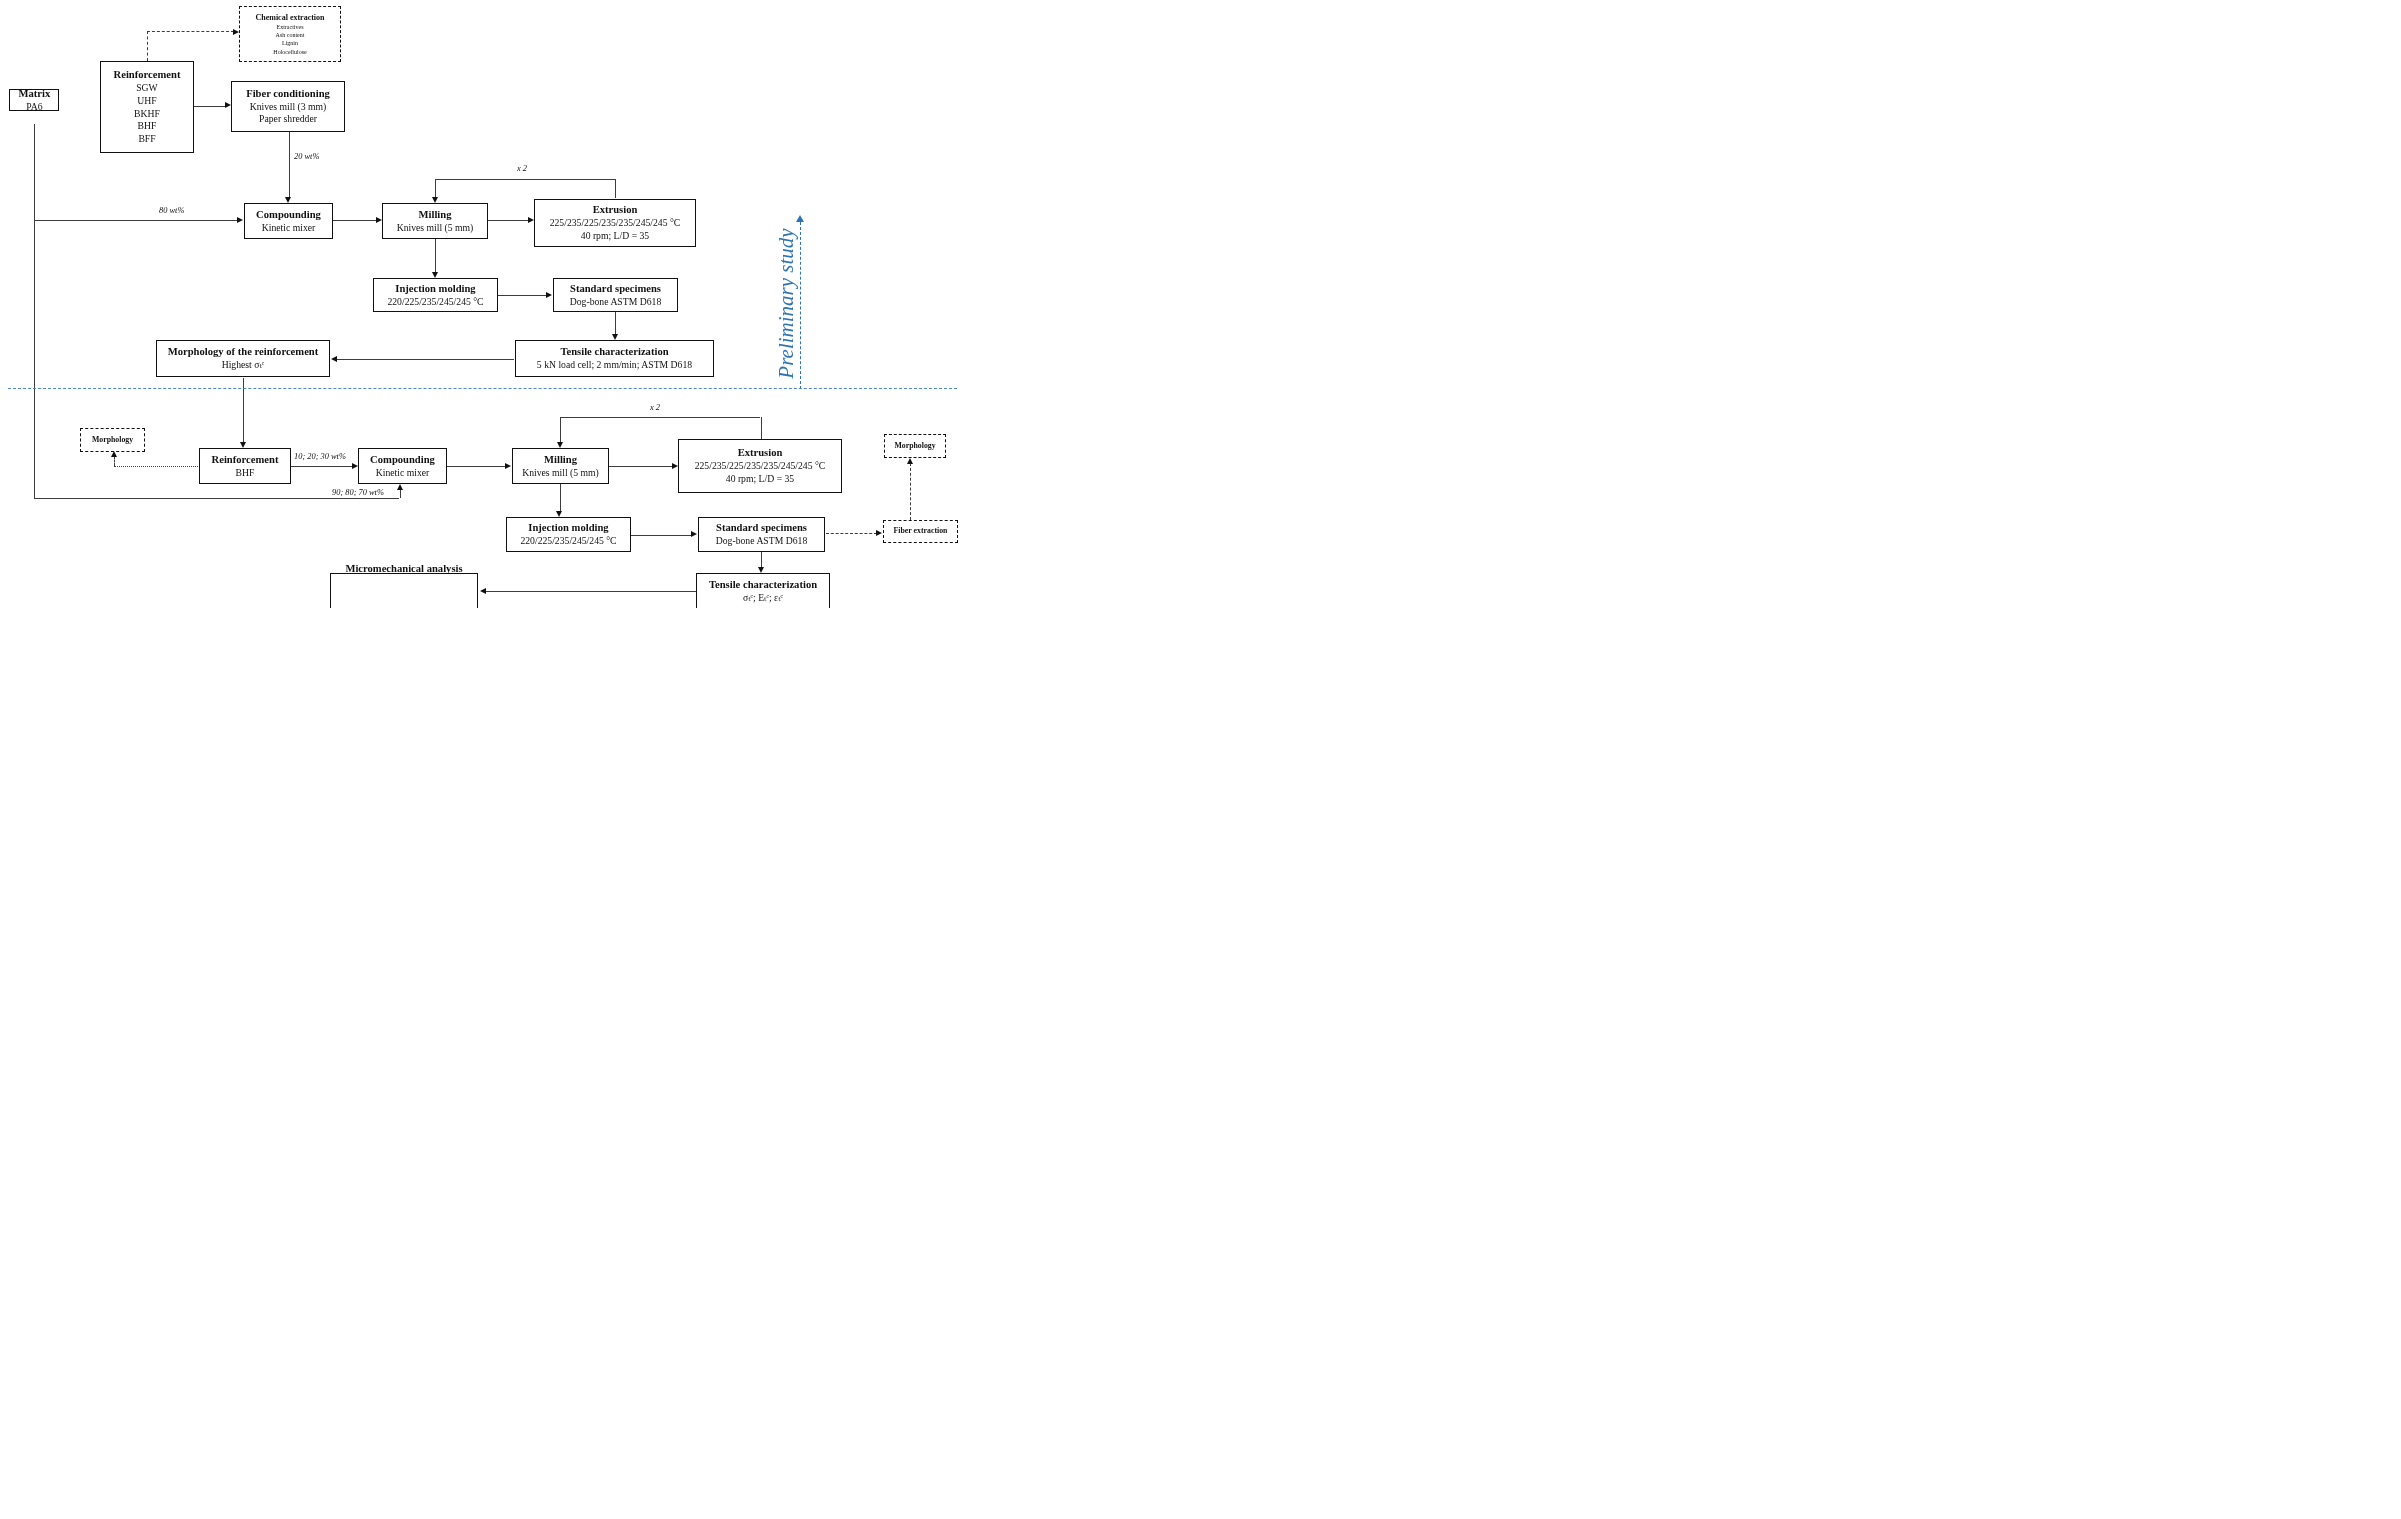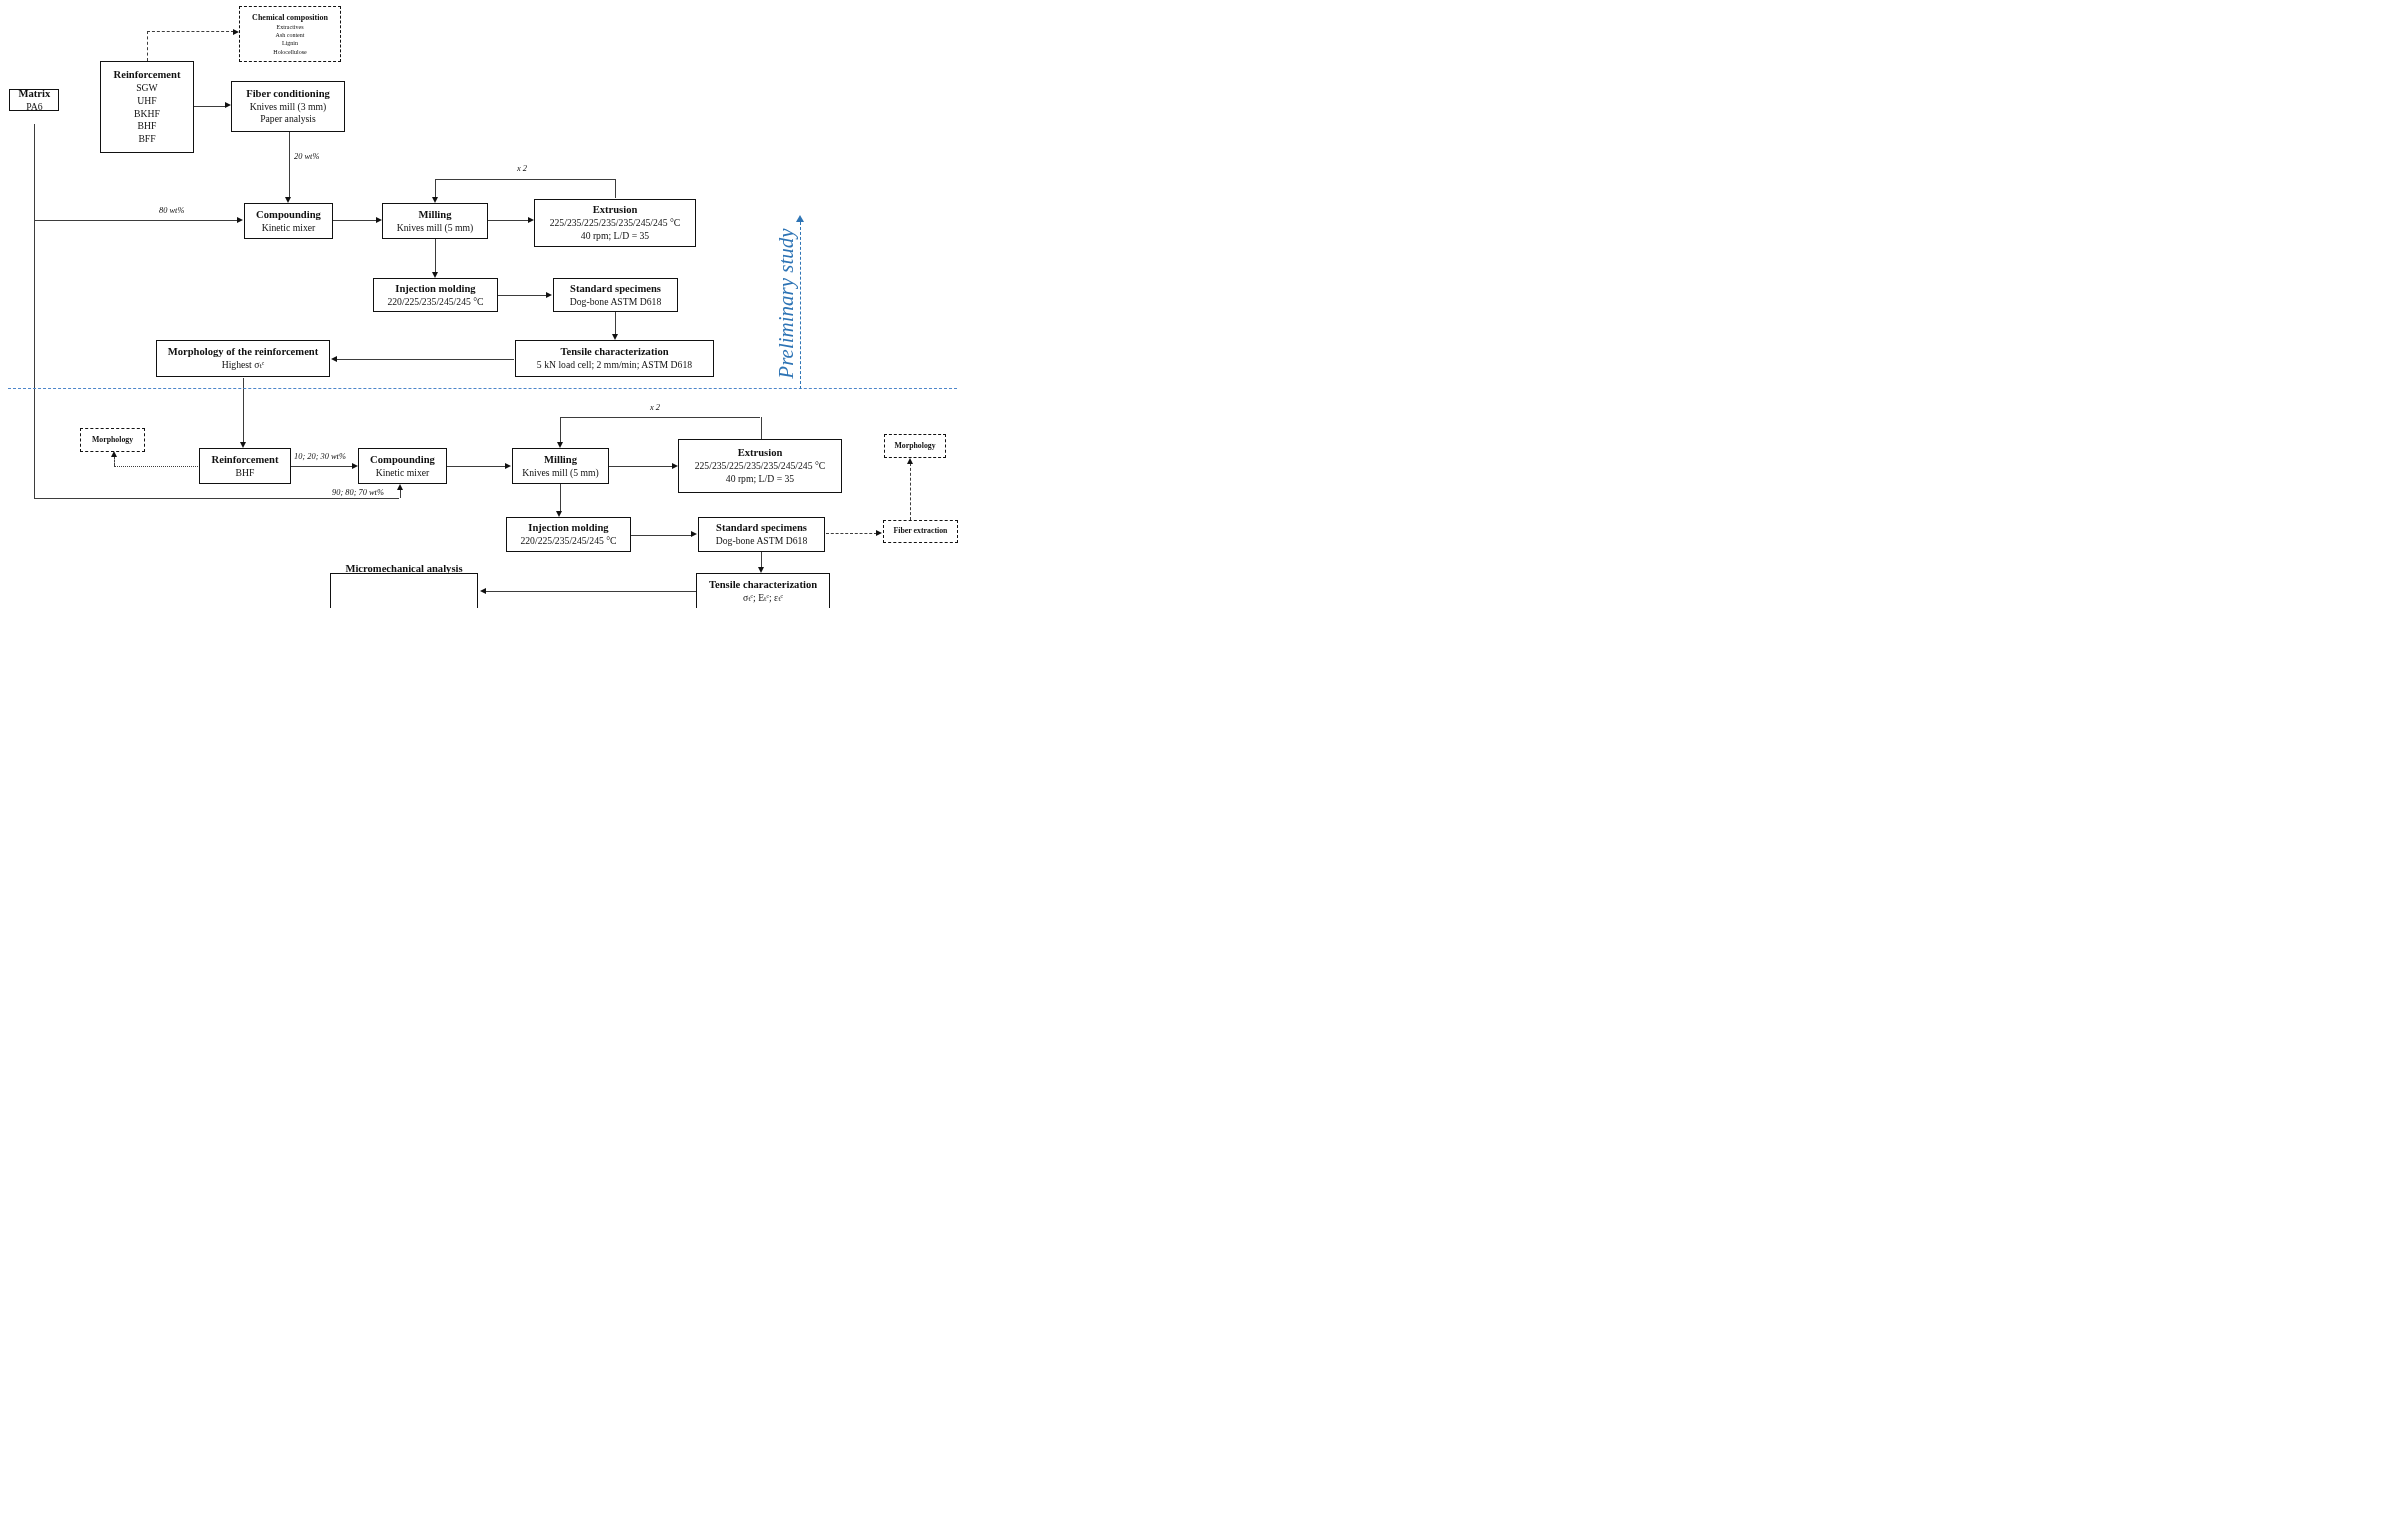--- a/index.html
+++ b/index.html
@@ -46,21 +46,21 @@
     transform:rotate(-90deg);transform-origin:center center;
     width:187px;text-align:center;
   }
 </style>
 </head>
 <body>
 
 <div class="canvas">
 
   <div class="bx dashbx chem" style="left:239px;top:6.2px;width:102px;height:56px;">
-    <div class="t">Chemical composition</div>
+    <div class="t">Chemical extraction</div>
     <div class="s">Extractives</div>
     <div class="s">Ash content</div>
     <div class="s">Lignin</div>
     <div class="s">Holocellulose</div>
   </div>
 
   <div class="bx" style="left:100px;top:61px;width:94px;height:92px;">
     <div class="t">Reinforcement</div>
     <div class="s">SGW</div>
     <div class="s">UHF</div>
@@ -70,21 +70,21 @@
   </div>
 
   <div class="bx" style="left:9.4px;top:89px;width:50px;height:22px;">
     <div class="t">Matrix</div>
     <div class="s">PA6</div>
   </div>
 
   <div class="bx" style="left:231px;top:81px;width:114px;height:51px;">
     <div class="t">Fiber conditioning</div>
     <div class="s">Knives mill (3 mm)</div>
-    <div class="s">Paper analysis</div>
+    <div class="s">Paper shredder</div>
   </div>
 
   <div class="bx" style="left:244px;top:203px;width:89px;height:36px;">
     <div class="t">Compounding</div>
     <div class="s">Kinetic mixer</div>
   </div>
 
   <div class="bx" style="left:382px;top:203px;width:106px;height:36px;">
     <div class="t">Milling</div>
     <div class="s">Knives mill (5 mm)</div>

